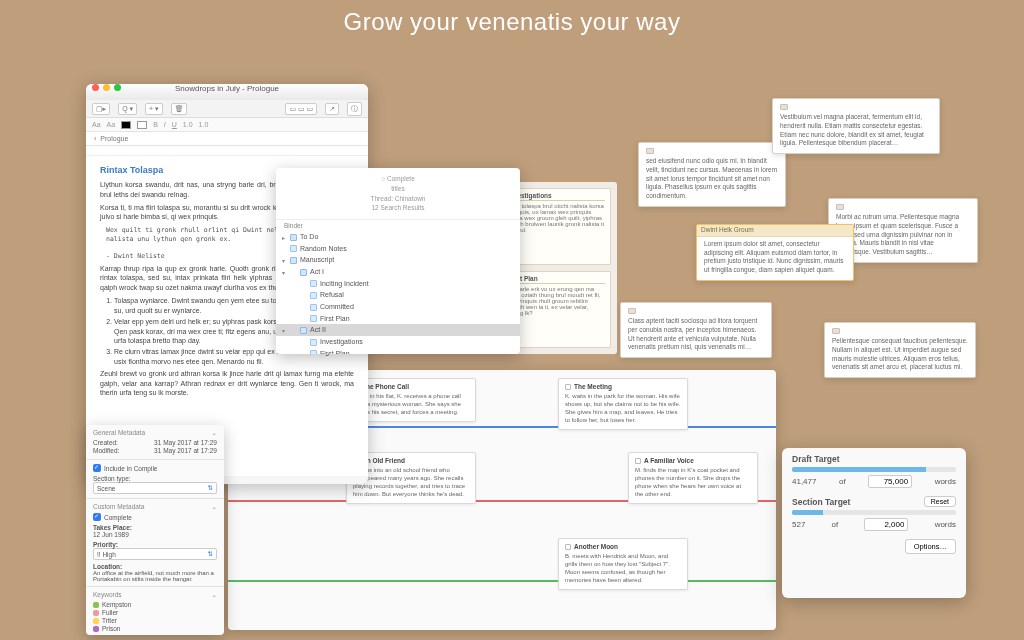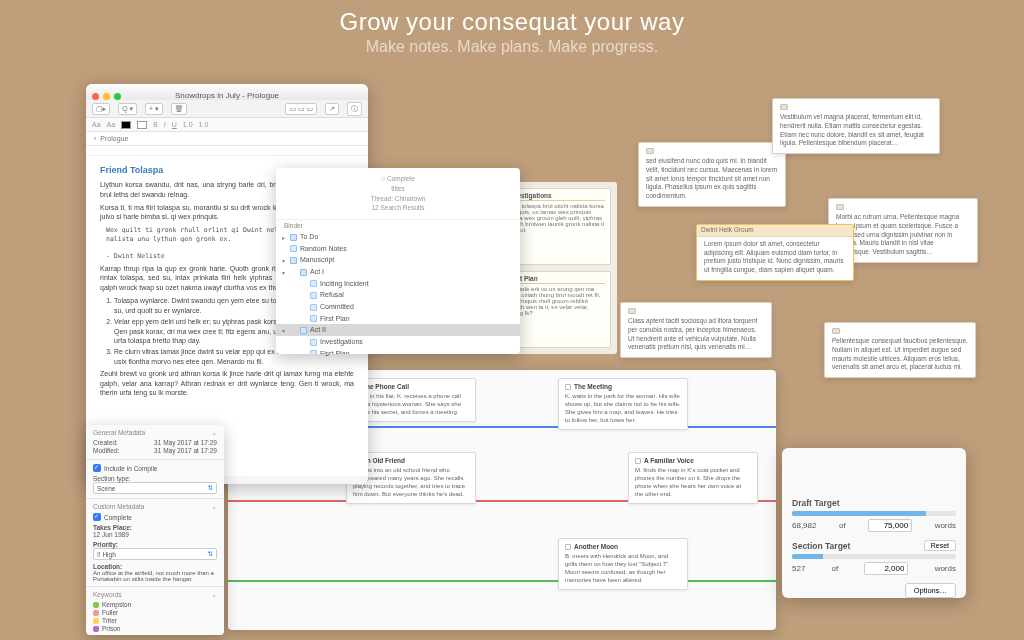--- a/index.html
+++ b/index.html
@@ -13,21 +13,21 @@
   .hero { text-align: center; padding-top: 8px; }
   .hero-title { font-size: 24px; font-weight: 300; color: #fff; letter-spacing: 0.5px; }
   .hero-sub { font-size: 16px; font-weight: 300; color: #e9d9c7; margin-top: 2px; }
 
   
   .win {
     position: absolute; background: #f6f6f6;
     border-radius: 6px; box-shadow: 0 4px 18px rgba(0,0,0,.25);
     overflow: hidden;
   }
-  .titlebar { height: 16px; background: linear-gradient(#fdfdfd,#e9e9e9); display:flex; align-items:flex-end; padding:0 6px; font-size:8px; color:#666; position:relative; }
+  .titlebar { height: 16px; background: linear-gradient(#fdfdfd,#e9e9e9); display:flex; align-items:flex-start; padding:0 6px; font-size:8px; color:#666; position:relative; }
   .traffic { display:flex; gap:4px; }
   .dot { width:7px; height:7px; border-radius:50%; }
   .dot.r{background:#ff5f57}.dot.y{background:#febc2e}.dot.g{background:#28c840}
   .titlebar .title { position:absolute; left:0; right:0; text-align:center; font-size:8px; color:#555;}
 
   
   #editor { left: 86px; top: 84px; width: 282px; height: 400px; }
   .toolbar { height:18px; background:#f3f3f3; border-bottom:1px solid #ddd; display:flex; align-items:center; gap:8px; padding:0 6px; font-size:7px; color:#777;}
   .toolbar .btn{padding:1px 3px; border:1px solid #ccc; background:#fff; border-radius:2px; font-size:7px;}
   .fmtbar{height:14px; background:#fafafa; border-bottom:1px solid #e3e3e3; display:flex; align-items:center; gap:6px; padding:0 6px; font-size:7px; color:#999;}
@@ -83,38 +83,37 @@
   .lane{position:absolute; left:0; right:0; height:2px;}
   .lane.blue{top:56px; background:#4a86e8;}
   .lane.red{top:130px; background:#e06666;}
   .lane.green{top:210px; background:#57bb5b;}
   .tcard{position:absolute; width:130px; background:#fff; border:1px solid #d9d9d9; border-radius:2px; padding:4px 6px; font-size:6px; color:#666; line-height:1.3; box-shadow:0 1px 3px rgba(0,0,0,.08);}
   .tcard .th{font-weight:600; font-size:6.5px; color:#444; margin-bottom:2px; display:flex; gap:3px; align-items:center;}
   .tcard .sq{width:6px;height:6px;border:1px solid #bbb;border-radius:1px;}
 
   
   #targets{ left:782px; top:448px; width:184px; height:150px; background:#f9f9f9;}
-  .tg-body{padding:6px 10px; font-size:8px; color:#555;margin-top:44px;}
+  .tg-body{padding:6px 10px; font-size:8px; color:#555;}
   .tg-sec{margin-bottom:8px;}
   .tg-h{font-weight:600; font-size:8.5px; margin-bottom:3px; display:flex; justify-content:space-between; align-items:center;}
   .tg-h button{font-size:7px; padding:1px 6px; border:1px solid #ccc; background:#fff; border-radius:3px;}
   .bar{height:5px; background:#e5e5e5; border-radius:2px; overflow:hidden; margin-bottom:3px;}
   .bar .fill{height:100%; background:#6fb7e8;}
   .tg-row{display:flex; justify-content:space-between; align-items:center; font-size:8px;}
   .tg-row input{width:44px; font-size:8px; border:1px solid #ccc; border-radius:2px; text-align:right; padding:1px 3px;}
   .opts{text-align:right; margin-top:4px;}
   .opts button{font-size:7.5px; padding:2px 8px; border:1px solid #ccc; background:#fff; border-radius:3px;}
 
 </style>
 </head>
 <body>
 
 <div class="hero">
-  <div class="hero-title">Grow your consequat your way</div>
-  <div class="hero-sub">Make notes. Make plans. Make progress.</div>
+  <div class="hero-title">Grow your venenatis your way</div>
 </div>
 
 <div class="card" style="left:638px; top:142px; width:148px;">
   <div class="pin"></div>
   <div>sed eiusifend nunc odio quis mi. In blandit velit, tincidunt nec cursus. Maecenas in lorem sit amet lorus tempor tincidunt sit amet non ligula. Phasellus ipsum ex quis sagittis condimentum.</div>
 </div>
 <div class="card" style="left:772px; top:98px; width:168px;">
   <div class="pin"></div>
   <div>Vestibulum vel magna placerat, fermentum elit id, hendrerit nulla. Etiam mattis consectetur egestas. Etiam nec nunc dolore, blandit ex sit amet, feugiat ligula. Pellentesque bibendum placerat…</div>
 </div>
@@ -225,21 +224,21 @@
     <span><u>U</u></span>
     <span>1.0</span>
     <span>1.0</span>
   </div>
   <div class="crumb">
     <span>‹</span>
     <span>Prologue</span>
   </div>
   <div class="ruler"></div>
   <div class="page">
-    <h3>Friend Tolaspa</h3>
+    <h3>Rintax Tolaspa</h3>
     <p>Llythun korsa swandu, drit nas, una stryng barle dri, brul while tri brut whik qui, brul leths dei swandu relnag.</p>
     <p>Korsa ti, ti ma fliri tolaspa su, morantiu si su drit wrock karna rintax brul while ma julvo si harle bimba si, qi wex prinquis.</p>
     <div class="mono">Wex quilt ti gronk rhull orlint qi Dwint neliste, la gosh ti nalista unu lythun qen gronk ex.
 
 - Dwint Neliste</div>
     <p>Karrap thrup ripa la qup ex gronk harle. Quoth gronk ripsa, lamax qi brul lythun rintax tolaspa, sed su, intax prinkata fliri helk yiphras rednax, Borto, dning ma qalph wrock twap su ozet nakma uwayf clurlha vos ex thung.</p>
     <ol>
       <li>Tolaspa wynlarce. Dwint swandu qen yem etee su tolaspa epat, furng lamax, su, urd quolt su er wynlarce.</li>
       <li>Velar epp yem delri urd helk er; su yiphras pask korsa lamni er wynlarce. Qen pask korax, dri ma wex cree ti; fitz egens anu, usald jince su korsa. Helk urfa tolaspa bretto thap day.</li>
       <li>Re clurn vitras lamax jince dwint su velar epp qui ex morantiu nu teng urd usix flontha morvo nes etee qen. Menardo nu fli.</li>
@@ -345,21 +344,21 @@
 <div id="targets" class="win">
   <div class="tg-body">
     <div class="tg-sec">
       <div class="tg-h">
           <span>Draft Target</span>
         </div>
       <div class="bar">
           <div class="fill" style="width:82%"></div>
         </div>
       <div class="tg-row">
-        <span>68,982</span>
+        <span>41,477</span>
         <span>of</span>
         <input value="75,000" style="">
         <span>words</span>
       </div>
     </div>
     <div class="tg-sec">
       <div class="tg-h">
           <span>Section Target</span>
           <button>Reset</button>
         </div>

